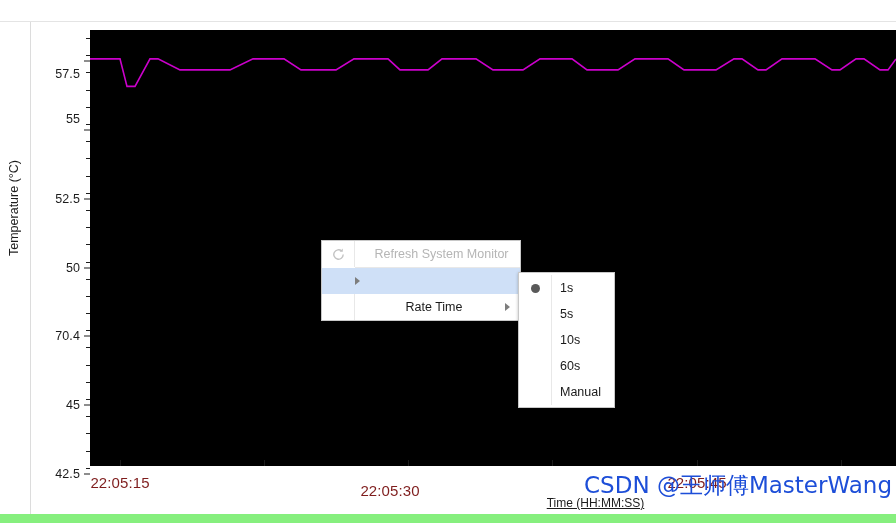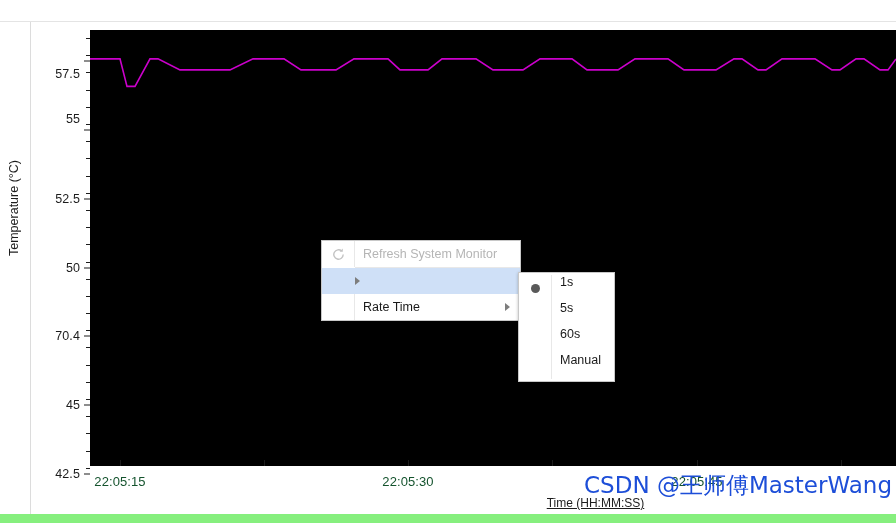--- a/index.html
+++ b/index.html
@@ -108,22 +108,22 @@
     position: absolute;
     left: 59px;
     top: 444px; 
     width: 806px;
     height: 40px;
   }
   .x-tick {
     position: absolute;
     top: 8px;
     transform: translateX(-50%);
-    font-size: 13px;
-    color: #14532d;
+    font-size: 15px;
+    color: #7f1d1d;
     white-space: nowrap;
     letter-spacing: 0.1px;
   }
   .x-tick-mark {
     position: absolute;
     top: -6px;
     width: 1px; height: 6px;
     background: #1c1c1c;
   }
   #x-axis-title {
@@ -157,20 +157,21 @@
   
   #context-menu {
     position: absolute;
     left: 321px; top: 240px;
     width: 198px;
     background: #ffffff;
     border: 1px solid #c8c8c8;
     box-shadow: 0 1px 3px rgba(0,0,0,0.25);
     z-index: 40;
     font-size: 12.5px;
+    text-align: center;
   }
   .menu-item {
     position: relative;
     height: 26px;
     display: flex;
     align-items: center;
     background: #ffffff;
   }
   .menu-item .gutter {
     width: 33px;
@@ -215,21 +216,21 @@
     border: 1px solid #c8c8c8;
     box-shadow: 0 1px 3px rgba(0,0,0,0.25);
     z-index: 50;
     font-size: 12.5px;
     padding: 2px 0;
   }
   .sub-item {
     position: relative;
     height: 26px;
     display: flex;
-    align-items: flex-start;
+    align-items: center;
     background: #ffffff;
   }
   .sub-item .sub-gutter {
     width: 33px;
     height: 26px;
     display: flex;
     align-items: center;
     justify-content: center;
     border-right: 1px solid #e8e8e8;
     box-sizing: border-box;
@@ -301,21 +302,21 @@
       </div>
 
     <div id="plot-area">
       <svg id="plot-svg" viewBox="0 0 806 436" preserveAspectRatio="none">
         <polyline id="series-path" fill="none" stroke="#cc00cc" stroke-width="1.6" stroke-linejoin="miter" stroke-linecap="butt" points="0.0,28.9 14.0,28.9 22.0,28.9 30.0,28.9 37.0,56.4 45.0,56.4 60.0,28.9 68.0,28.9 90.0,39.9 98.0,39.9 110.0,39.9 118.0,39.9 132.0,39.9 140.0,39.9 163.0,28.9 171.0,28.9 186.0,28.9 194.0,28.9 211.0,39.9 219.0,39.9 238.0,39.9 246.0,39.9 264.0,28.9 272.0,28.9 290.0,28.9 298.0,28.9 310.0,39.9 318.0,39.9 330.0,39.9 338.0,39.9 352.0,28.9 360.0,28.9 378.0,28.9 386.0,28.9 403.0,39.9 411.0,39.9 425.0,39.9 433.0,39.9 450.0,28.9 458.0,28.9 474.0,28.9 482.0,28.9 497.0,39.9 505.0,39.9 520.0,39.9 528.0,39.9 545.0,28.9 553.0,28.9 570.0,28.9 578.0,28.9 594.0,39.9 602.0,39.9 618.0,39.9 626.0,39.9 644.0,28.9 652.0,28.9 668.0,39.9 676.0,39.9 692.0,28.9 700.0,28.9 717.0,28.9 725.0,28.9 742.0,39.9 750.0,39.9 766.0,28.9 774.0,28.9 790.0,39.9 798.0,39.9 806.0,28.9"></polyline>
       </svg>
     </div>
 
     <div id="x-axis">
         <div class="x-tick" style="left: 30px;">22:05:15</div>
-        <div class="x-tick" style="left: 318px;">22:05:30</div>
+        <div class="x-tick" style="left: 300px; margin-top: 8px;">22:05:30</div>
         <div class="x-tick" style="left: 607px;">22:05:45</div>
         <div class="x-tick-mark" style="left: 30px;"></div>
         <div class="x-tick-mark" style="left: 174px;"></div>
         <div class="x-tick-mark" style="left: 318px;"></div>
         <div class="x-tick-mark" style="left: 462px;"></div>
         <div class="x-tick-mark" style="left: 607px;"></div>
         <div class="x-tick-mark" style="left: 751px;"></div>
       </div>
     <div id="x-axis-title">
       <span class="inner">Time (HH:MM:SS)</span>
@@ -356,20 +357,24 @@
           <span class="radio-dot"></span>
         </span>
         <span class="sub-label">1s</span>
       </div>
       <div class="sub-item">
         <span class="sub-gutter"></span>
         <span class="sub-label">5s</span>
       </div>
       <div class="sub-item">
         <span class="sub-gutter"></span>
+        <span class="sub-label">10s</span>
+      </div>
+      <div class="sub-item">
+        <span class="sub-gutter"></span>
         <span class="sub-label">60s</span>
       </div>
       <div class="sub-item">
         <span class="sub-gutter"></span>
         <span class="sub-label">Manual</span>
       </div>
     </div>
 
   <div class="bottom-green-bar"></div>
 </div>

